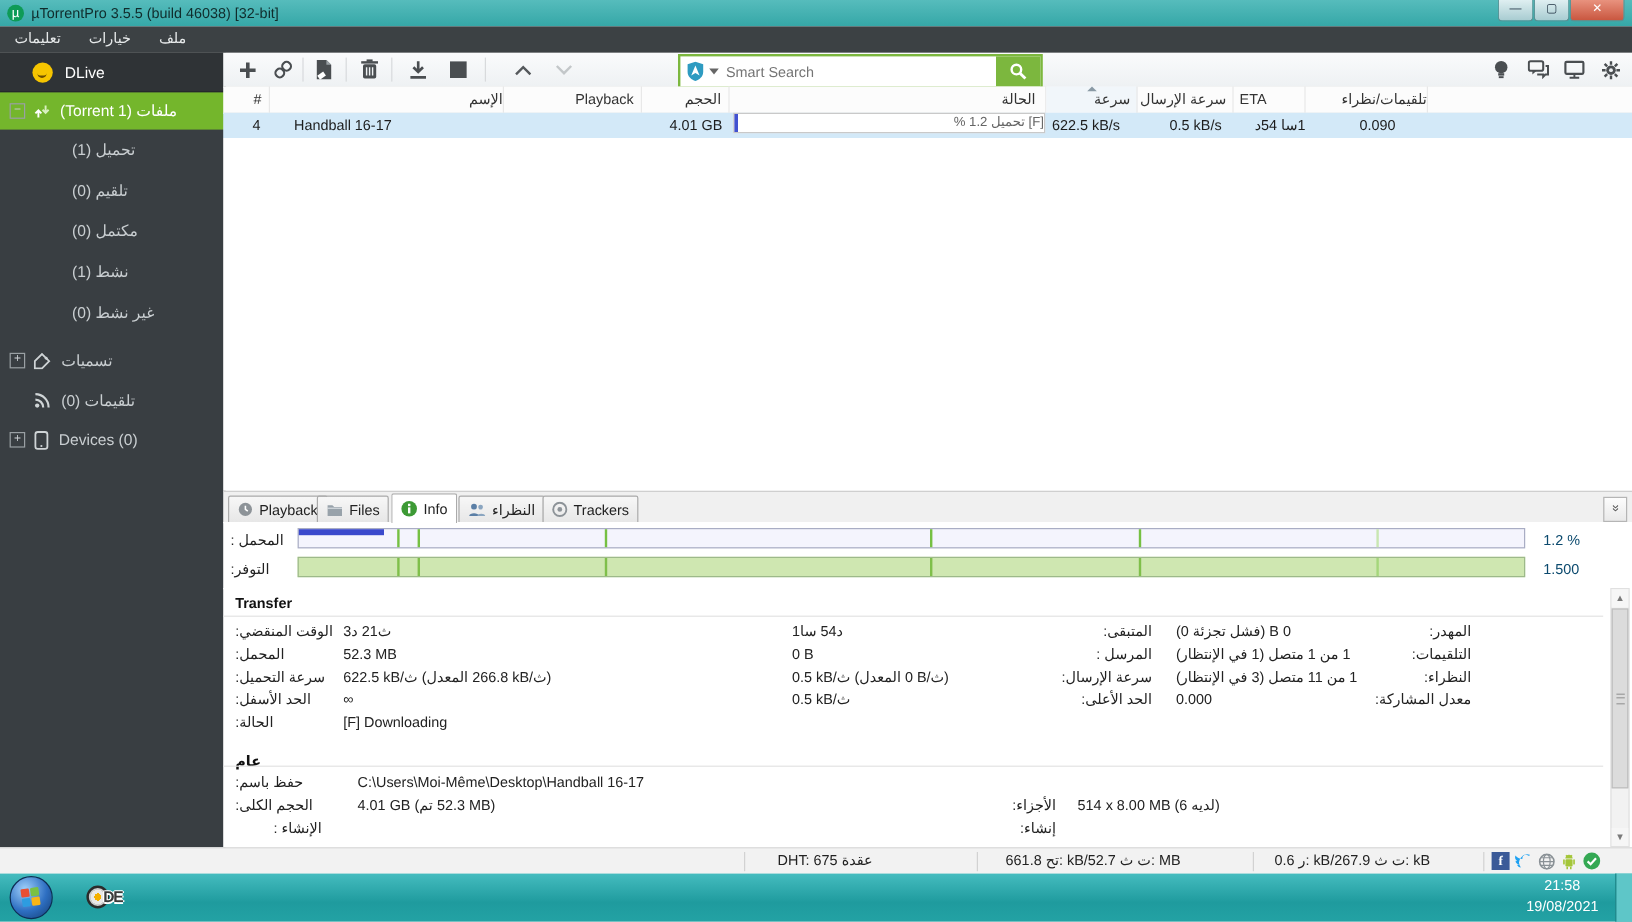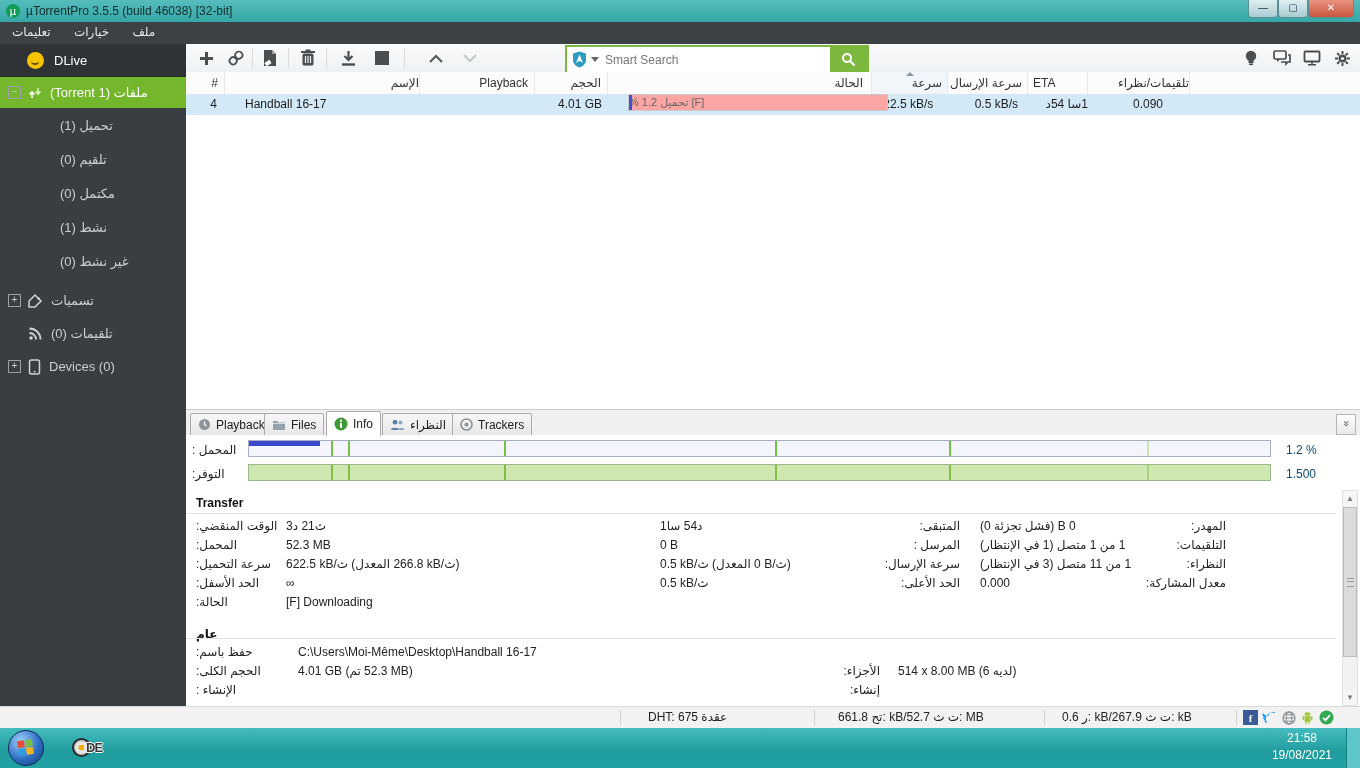--- a/index.html
+++ b/index.html
@@ -42,22 +42,22 @@
   #search-go{width:37px;height:25px;background:#7cb73e;display:flex;align-items:center;justify-content:center;flex:none;}
   
   #table-hdr{position:absolute;left:186px;top:72px;width:1174px;height:22px;background:#fcfcfc;
     border-bottom:1px solid #e0e0e0;display:flex;}
   .hcell{height:22px;line-height:22px;border-right:1px solid #e8e8e8;box-sizing:border-box;font-size:12px;color:#333;position:relative;}
   #list-row{position:absolute;left:186px;top:94px;width:1174px;height:21px;background:#d3e9f8;display:flex;align-items:center;}
   .ccell{box-sizing:border-box;font-size:12px;height:21px;line-height:21px;}
   #list-bg{position:absolute;left:186px;top:115px;width:1174px;height:294px;background:#fff;}
   #sort-arrow{position:absolute;left:50%;top:0;margin-left:-4px;width:0;height:0;
     border-left:4px solid transparent;border-right:4px solid transparent;border-bottom:4px solid #8a9aa5;}
-  #status-bar-cell{position:relative;width:258px;height:15px;margin:0 20px;background:#fca5a5;
-    border:1px solid #c9c9c9;text-align:left;line-height:15px;font-size:11px;color:#666;}
+  #status-bar-cell{position:relative;width:258px;height:15px;margin:0 3px;background:#ffffff;
+    border:1px solid #c9c9c9;text-align:right;line-height:15px;font-size:11px;color:#666;}
   #status-fill{position:absolute;left:0;top:0;height:100%;background:#4152d0;}
   
   #tabbar{position:absolute;left:186px;top:409px;width:1174px;height:26px;background:#f0f0f0;border-top:1px solid #cfcfcf;}
   .tab{position:absolute;top:3px;height:21px;border:1px solid #ababab;border-radius:2px 2px 0 0;
     background:linear-gradient(#f7f7f7,#e7e7e7);display:flex;align-items:center;padding:0 7px;font-size:12px;color:#222;}
   .tab.active{background:#fff;top:1px;height:24px;border-bottom:none;z-index:2;}
   .tab .ticon{margin-right:5px;flex:none;display:flex;}
   #pane-collapse{position:absolute;right:4px;top:4px;width:18px;height:19px;border:1px solid #b5b5b5;
     background:linear-gradient(#fdfdfd,#e9e9e9);text-align:center;color:#555;font-size:11px;line-height:17px;}
   #pane-collapse span{display:inline-block;transform:rotate(90deg);}
@@ -466,21 +466,21 @@
     <span class="ilabel la" style="width:95px;">حفظ باسم:</span>
     <span class="ivalue" style="left:112px;direction:ltr;">C:\Users\Moi-Même\Desktop\Handball 16-17</span>
   </div>
   <div class="irow" style="top:174px;">
     <span class="ilabel la" style="width:95px;">الحجم الكلى:</span>
     <span class="ivalue" style="left:112px;direction:ltr;">⁦4.01⁩ ⁦GB⁩ ⁦(تم⁩ ⁦52.3⁩ ⁦MB)⁩</span>
     <span class="ilabel" style="left:560px;width:134px;text-align:right;">الأجزاء:</span>
     <span class="ivalue" style="left:712px;direction:ltr;">⁦514⁩ ⁦x⁩ ⁦8.00⁩ ⁦MB⁩ ⁦(6⁩ ⁦لديه)⁩</span>
   </div>
   <div class="irow" style="top:193px;">
-    <span class="ilabel la" style="width:95px;">الإنشاء :</span>
+    <span class="ilabel la" style="width:95px;margin-left:32px;">الإنشاء :</span>
     <span class="ivalue" style="left:112px;"></span>
     <span class="ilabel" style="left:560px;width:134px;text-align:right;">إنشاء:</span>
     <span class="ivalue" style="left:712px;"></span>
   </div>
 
   <div id="vscroll">
     <div class="scr-arrow" style="top:0;">▲</div>
     <div id="scr-thumb">
         <div id="scr-grip"></div>
       </div>

